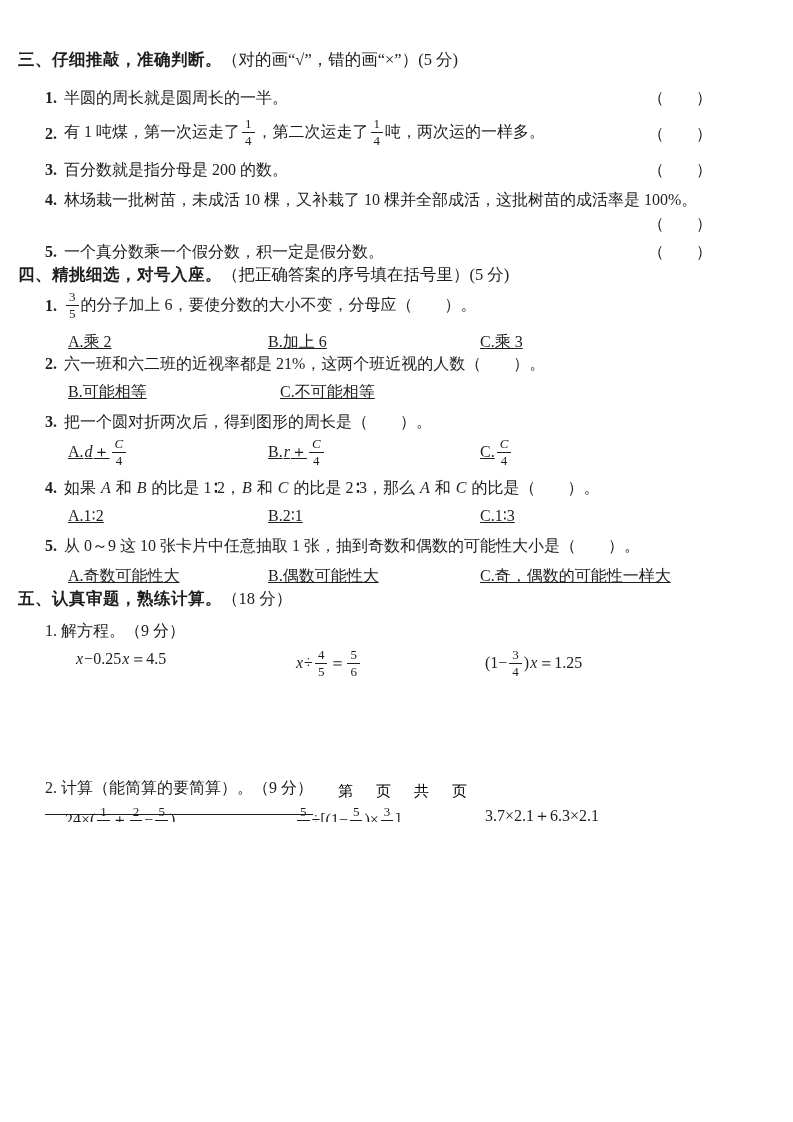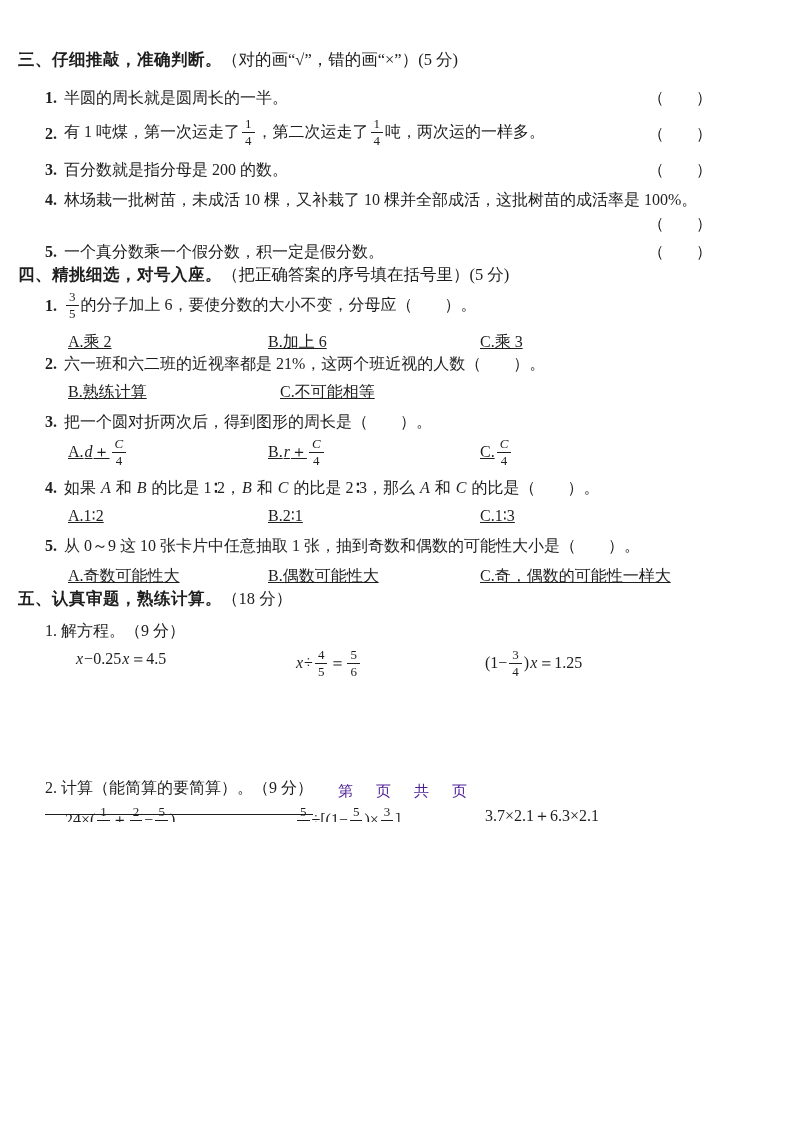--- a/index.html
+++ b/index.html
@@ -90,21 +90,21 @@
   .frac .den { padding: 0 3px; }
   .frac .it { font-style: italic; }
   i { font-style: italic; padding: 0 1px; }
   .footer {
     position: absolute;
     left: 16px; right: 0;
     bottom: 20px;
     text-align: center;
     font-size: 15px;
     letter-spacing: 4px;
-    color: #4c1d95;
+    color: #000000;
   }
   
   .mt48 { margin-top: 48px; }
   .mt16 { margin-top: 16px; }
   .mt12 { }
   .mt10 { margin-top: 10px; }
   .mt8  { margin-top: 8px; }
   .mt6  { margin-top: 6px; }
   .mt4  { margin-top: 4px; }
   .mt2  { margin-top: 2px; }
@@ -172,21 +172,21 @@
     <span class="opt-a">A.乘 2</span>
     <span class="opt-b">B.加上 6</span>
     <span class="opt-c">C.乘 3</span>
   </div>
 
   <div class="q-row noflexend mt12">
     <span class="q-num">2.</span>
     <span class="q-text">六一班和六二班的近视率都是 21%，这两个班近视的人数（　　）。</span>
   </div>
   <div class="opt-row mt6">
-    <span class="opt-b">B.熟练计算</span>
+    <span class="opt-b">B.可能相等</span>
     <span class="opt-c">C.不可能相等</span>
   </div>
 
   <div class="q-row noflexend mt8">
     <span class="q-num">3.</span>
     <span class="q-text">把一个圆对折两次后，得到图形的周长是（　　）。</span>
   </div>
   <div class="opt-row mt4">
     <span class="opt-a">A.<i>d</i>＋<span class="frac">
           <span class="num it">C</span>

